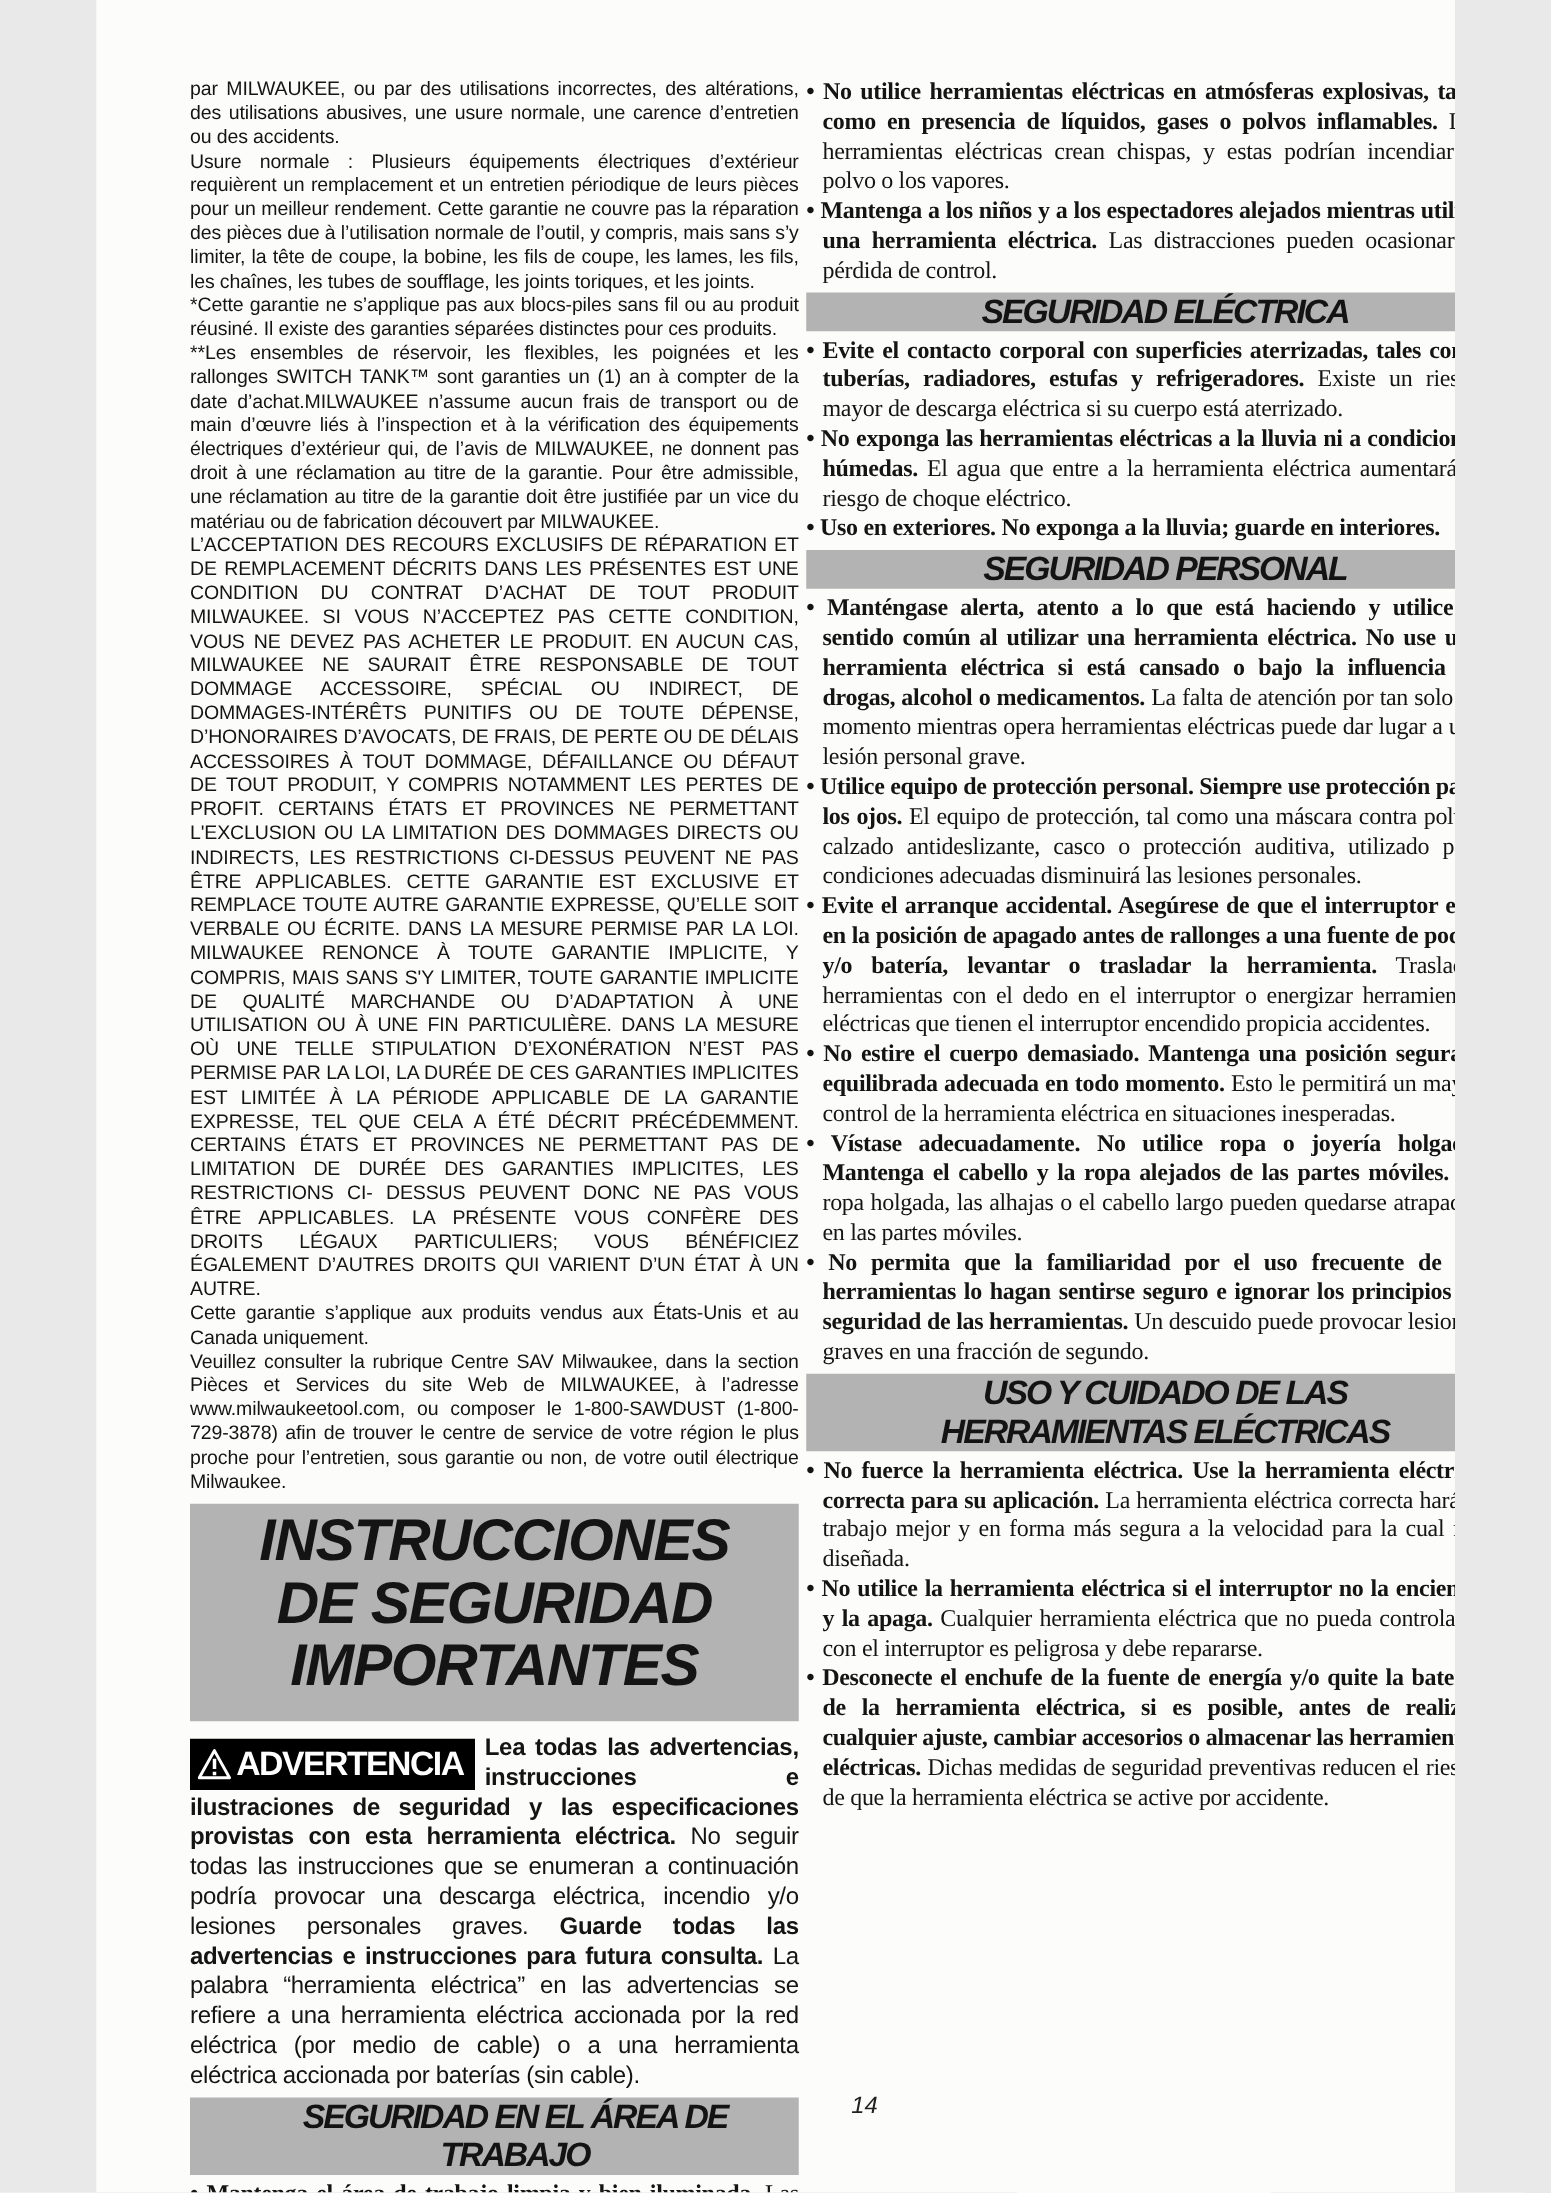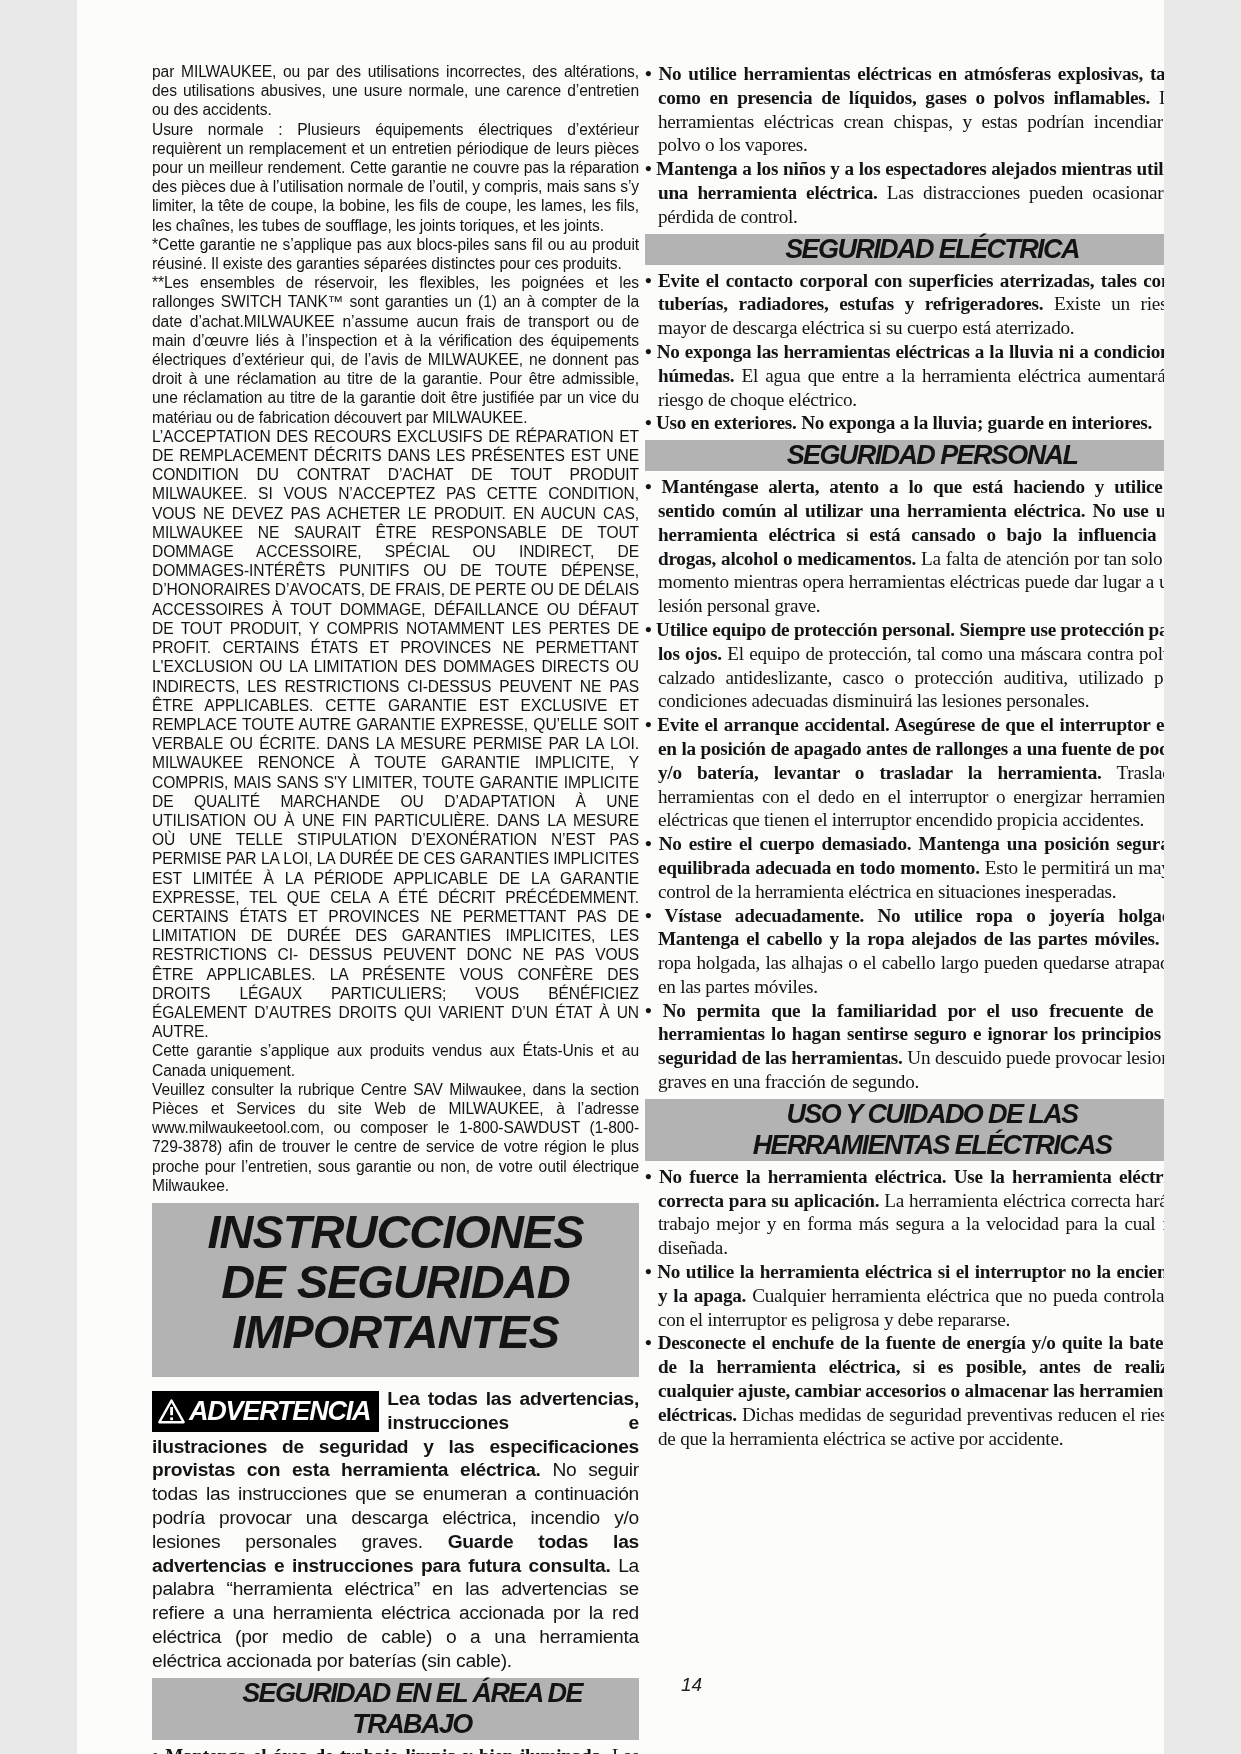--- a/index.html
+++ b/index.html
@@ -33,21 +33,20 @@
     font-size:47px; line-height:50px; letter-spacing:-1px;
     padding:4px 0 20px; margin:8px 0 10px;
   }
 
   .warn-para { overflow:visible; }
   .warn-box {
     float:left; background:#000; color:#fff;
     display:flex; align-items:center; gap:4px;
     padding:7px 9px 7px 6px; margin:4px 8px 2px 0;
     text-indent:0;
-    font-style:italic;
   }
   .warn-label { font-weight:bold; font-size:27px; line-height:1; letter-spacing:-1.2px; }
   .warn-icon { display:block; }
 
   b { font-weight:bold; }
 
   .page-number {
     position:absolute; left:604px; top:1674px;
     font-style:italic; font-size:19px; color:#222;
   }

